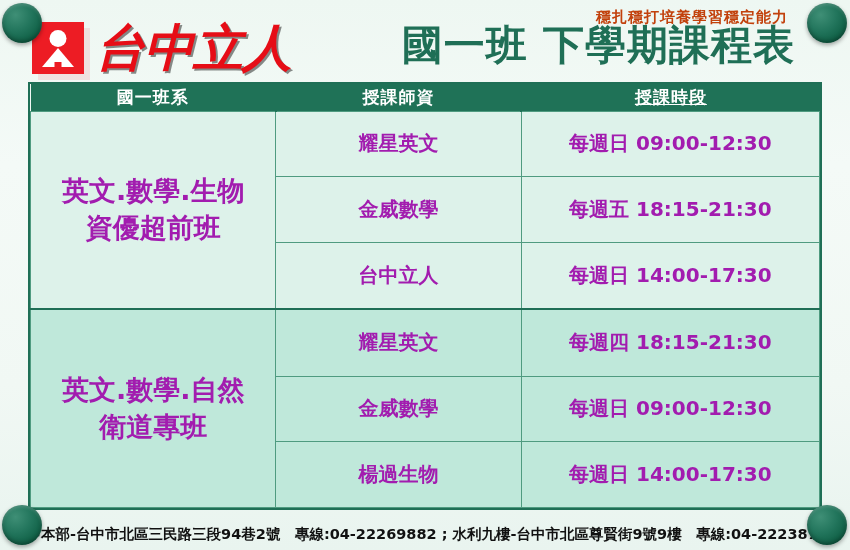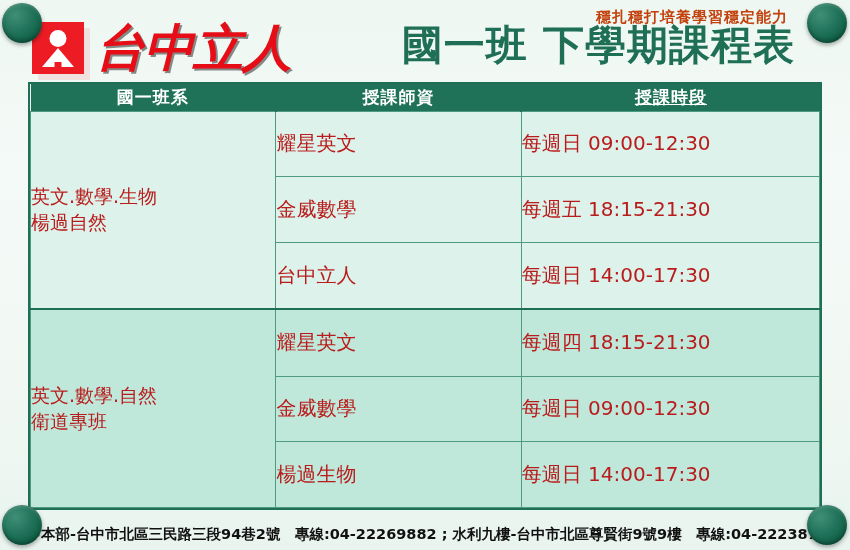--- a/index.html
+++ b/index.html
@@ -63,24 +63,24 @@
     position:absolute; left:28px; top:82px; width:794px; height:428px;
     border:2px solid #1f6f56; border-collapse:collapse;
   }
   table{ width:100%; height:100%; border-collapse:collapse; table-layout:fixed; }
   th{
     background:#1f7257; color:#fff; font-size:17px; font-weight:bold;
     height:27px; border-right:2px solid #1f7257; letter-spacing:1px;
   }
   th:last-child{ border-right:none;text-decoration:underline; }
   td{
-    border:1px solid #4f9b80; font-size:20px; color:#b91c1c; text-align:left;
-    font-weight:normal;
+    border:1px solid #4f9b80; font-size:20px; color:#a21caf; text-align:center;
+    font-weight:bold;
   }
-  td.grp{ font-size:19px; line-height:1.35; }
+  td.grp{ font-size:27px; line-height:1.35; }
   .g1 td{ background:#ddf2ea; }
   .g2 td{ background:#bfe8da; }
   .col-a{ width:31.1%; }
   .col-b{ width:31.1%; }
   .col-c{ width:37.8%; }
   .sep td{ border-top:2px solid #1f6f56; }
 
   
   .footer{
     position:absolute; left:0; bottom:6px; width:850px; text-align:center;
@@ -119,21 +119,21 @@
       <tr>
         <th>國一班系</th>
         <th>授課師資</th>
         <th>授課時段</th>
       </tr>
     </thead>
     <tbody>
       <tr class="g1">
         <td class="grp" rowspan="3">
           <span>英文.數學.生物</span><br>
-          <span>楊過自然</span>
+          <span>資優超前班</span>
         </td>
         <td>耀星英文</td>
         <td>每週日 09:00-12:30</td>
       </tr>
       <tr class="g1">
         <td>金威數學</td>
         <td>每週五 18:15-21:30</td>
       </tr>
       <tr class="g1">
         <td>台中立人</td>

